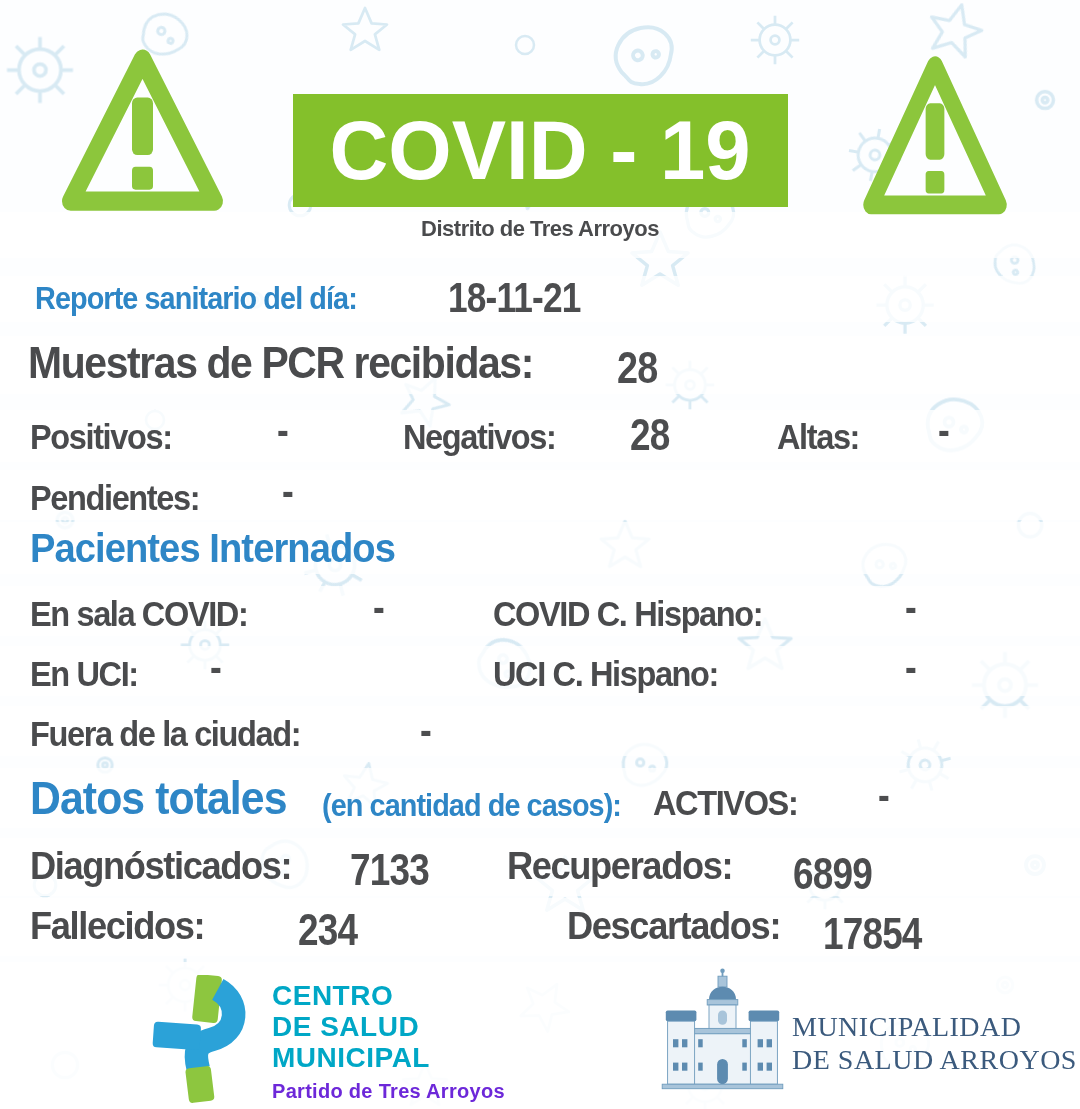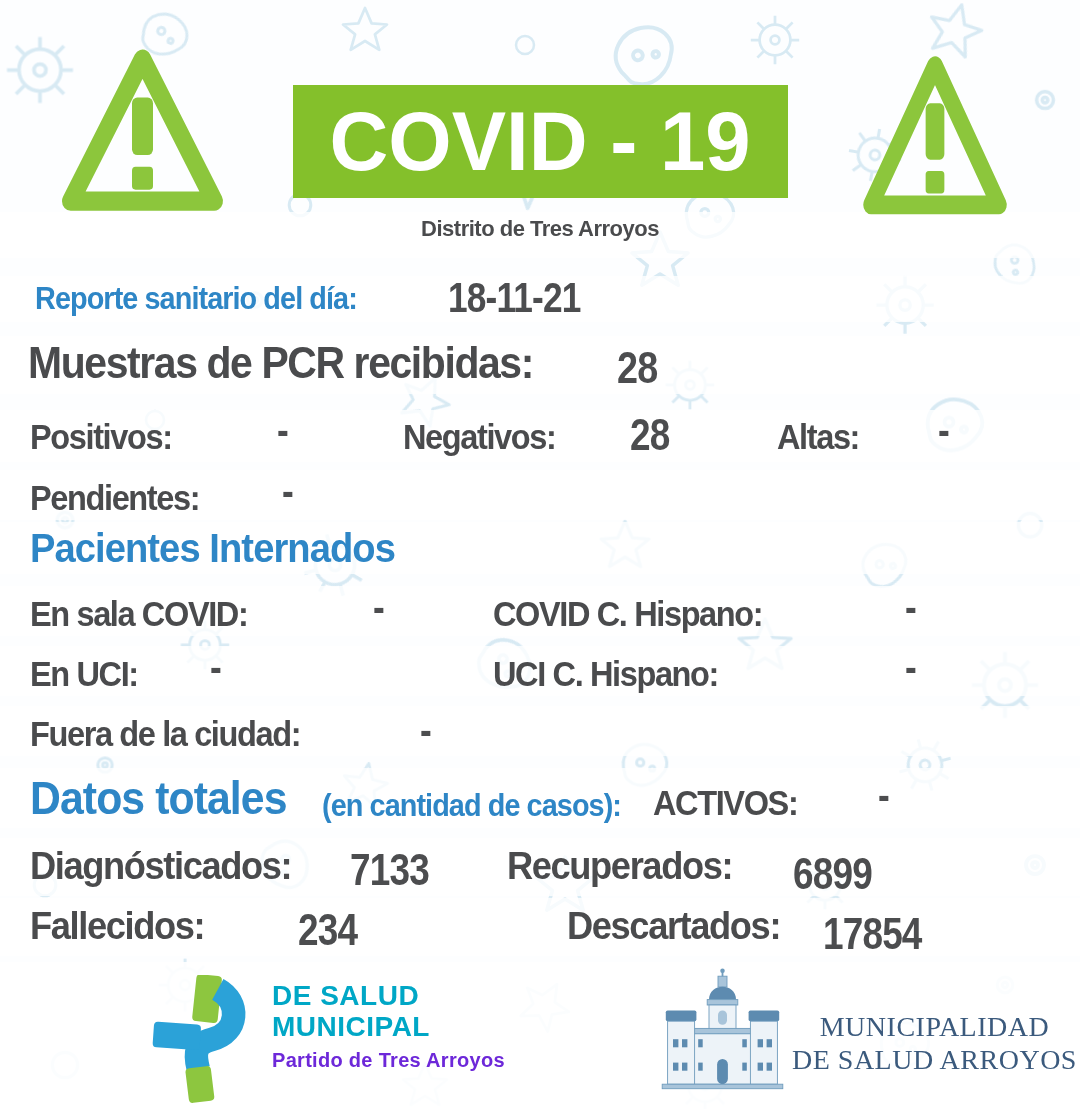--- a/index.html
+++ b/index.html
@@ -7,29 +7,29 @@
           font-family:"Liberation Sans",sans-serif;}
   svg.bg{position:absolute;left:0;top:0;}
   .band{position:absolute;left:0;right:0;background:rgba(255,255,255,0.78);}
   .t{position:absolute;white-space:nowrap;line-height:1;}
   .cond{transform:scaleX(.93);transform-origin:0 50%;}
   .val{transform:scaleX(.84);transform-origin:0 50%;}
   .lbl-dark{color:#4a4b4d;font-weight:700;letter-spacing:-1.5px;}
   .lbl-blue{color:#2e86c6;font-weight:700;letter-spacing:-1px;}
   .valc{color:#4c4d4f;font-weight:700;letter-spacing:-1px;}
   .tri{position:absolute;}
-  .banner{position:absolute;left:293px;top:85px;width:495px;height:113px;background:#84c02b;
+  .banner{position:absolute;left:293px;top:94px;width:495px;height:113px;background:#84c02b;
           display:flex;align-items:center;justify-content:center;}
   .banner span{color:#ffffff;font-weight:700;font-size:84px;letter-spacing:0;transform:scaleX(.97);}
   .subtitle{left:0;right:0;top:218px;text-align:center;font-size:22px;letter-spacing:-.5px;}
   .salud-text{position:absolute;left:272px;top:980px;}
   .salud-text .ln{color:#00a7c6;font-weight:700;font-size:28px;line-height:31px;letter-spacing:.5px;}
   .salud-text .tag{color:#6d28d9;font-weight:600;font-size:20px;margin-top:7px;letter-spacing:.3px;}
   .muni-text{position:absolute;left:792px;top:1010px;font-family:"Liberation Serif",serif;
-             color:#3b5a7d;font-size:28px;line-height:33px;letter-spacing:.5px;text-align:center;}
+             color:#3b5a7d;font-size:28px;line-height:33px;letter-spacing:.5px;}
 </style>
 </head>
 <body>
 
 <div class="canvas">
 
   <svg class="bg" width="1080" height="1109" viewBox="0 0 1080 1109">
     <defs>
       <g id="d-virus" fill="none">
         <circle r="14"></circle>
@@ -177,20 +177,21 @@
   <span class="t lbl-dark cond" style="left:567px;top:906px;font-size:39px;">Descartados:</span>
   <span class="t valc val" style="left:823px;top:912px;font-size:44px;">17854</span>
 
   <svg style="position:absolute;left:152px;top:975px;" width="105" height="128" viewBox="0 0 100 125">
     <rect x="40" y="0" width="25" height="46" rx="4" fill="#8dc63f" transform="rotate(6 52 23)"></rect>
     <path d="M63 14 C85 26 84 56 57 63 C41 67 40 76 44 92" fill="none" stroke="#2ba2d8" stroke-width="23"></path>
     <rect x="0" y="47" width="46" height="25" rx="4" fill="#2ba2d8" transform="rotate(4 23 59)"></rect>
     <rect x="33" y="90" width="25" height="34" rx="4" fill="#8dc63f" transform="rotate(-7 45 107)"></rect>
   </svg>
   <div class="salud-text">
+    <div class="ln">CENTRO</div>
     <div class="ln">DE SALUD</div>
     <div class="ln">MUNICIPAL</div>
     <div class="tag">Partido de Tres Arroyos</div>
   </div>
 
   <svg style="position:absolute;left:655px;top:968px;" width="135" height="128" viewBox="0 0 150 140">
     <line x1="75" y1="0" x2="75" y2="10" stroke="#6f9cbd" stroke-width="2"></line>
     <circle cx="75" cy="2" r="2.5" fill="#6f9cbd"></circle>
     <rect x="70" y="8" width="10" height="12" fill="#a8c4da" stroke="#6f9cbd"></rect>
     <path d="M60 34 C60 15 90 15 90 34 Z" fill="#5d8bb0"></path>

